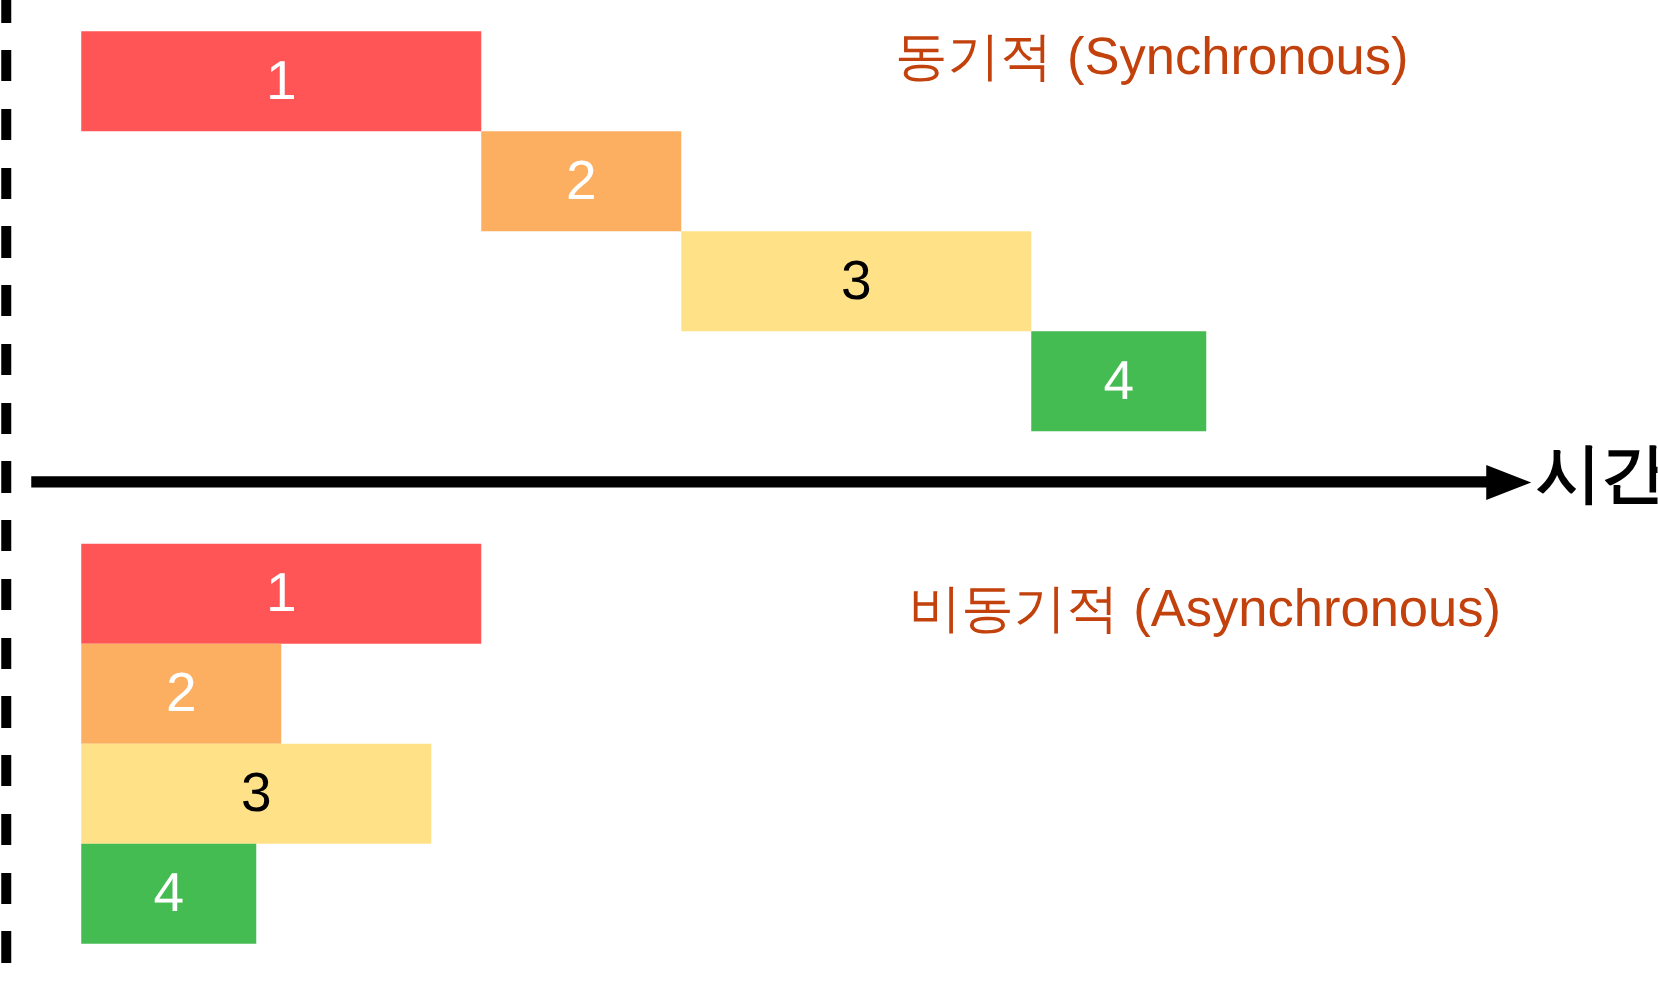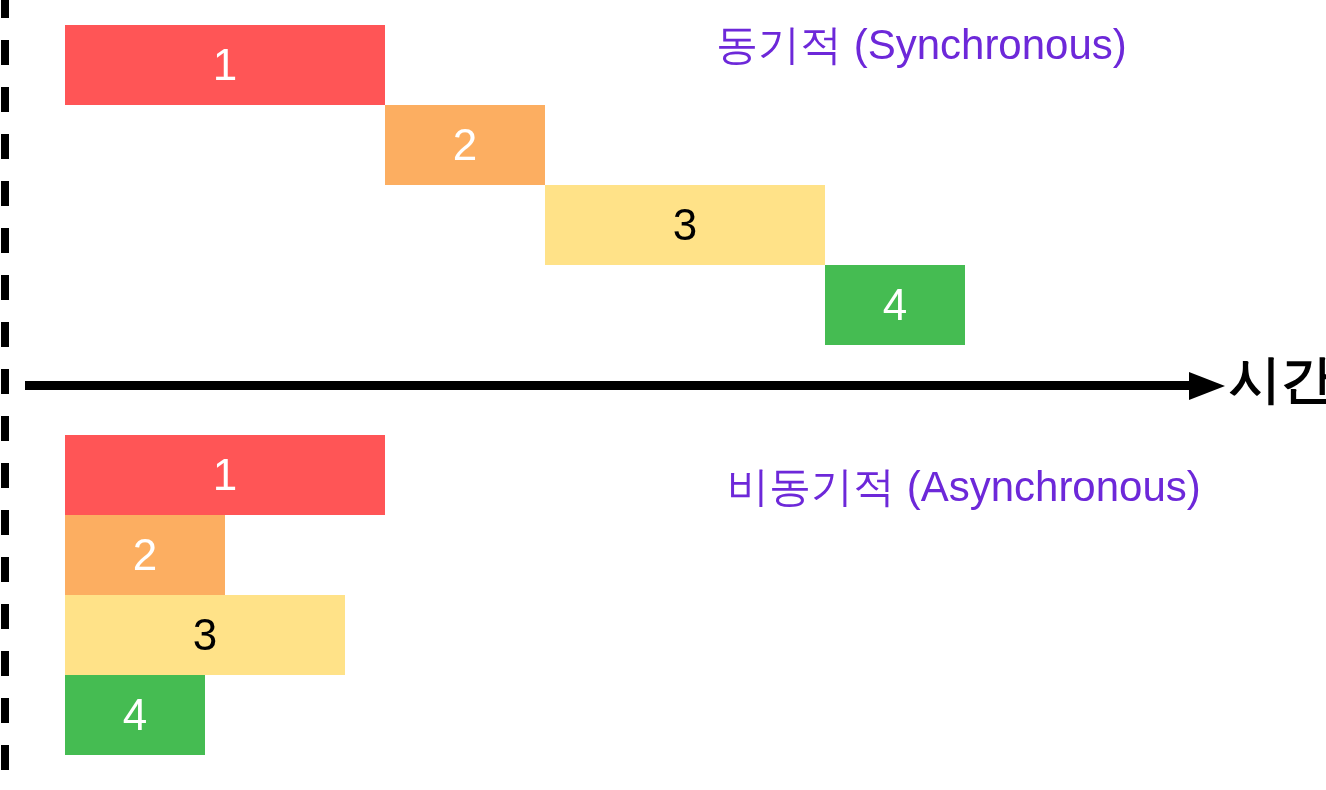--- a/index.html
+++ b/index.html
@@ -27,21 +27,21 @@
     height: 804px;
     background: repeating-linear-gradient(
       to bottom,
       #000000 0px, #000000 25px,
       transparent 25px, transparent 47px
     );
   }
   
   .title {
     position: absolute;
-    color: #6d28d9;
+    color: #c2410c;
     font-size: 42px;
     font-weight: 400;
     line-height: 54px;
     white-space: nowrap;
   }
   .sync-title  { left: 716px; top: 18px; }
   .async-title { left: 727px; top: 440px; margin-top: 20px; }
   
   .task-bar {
     position: absolute;

